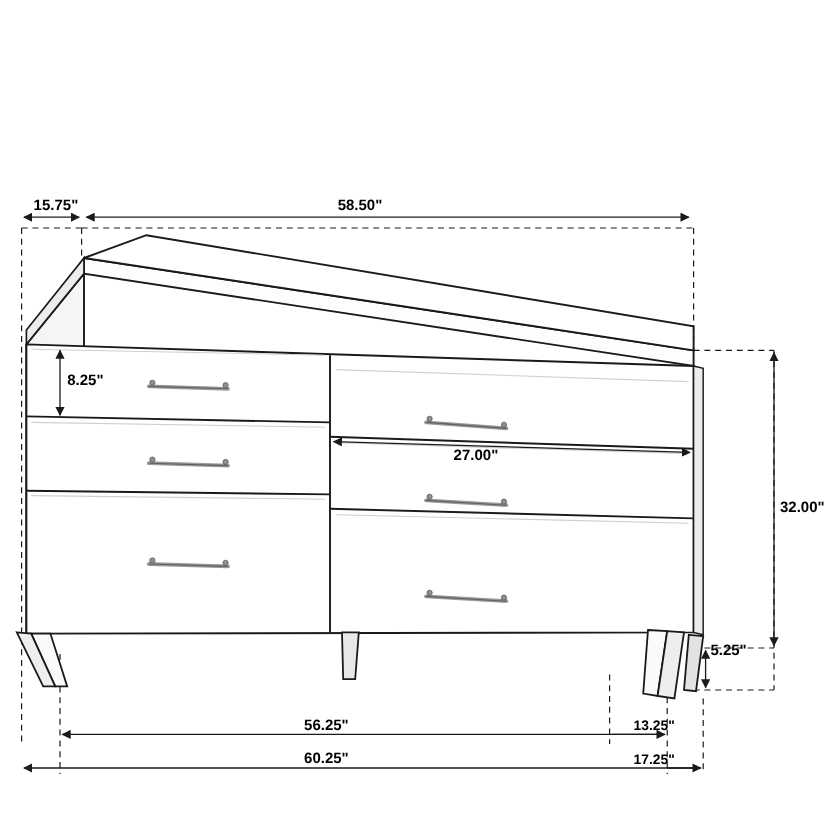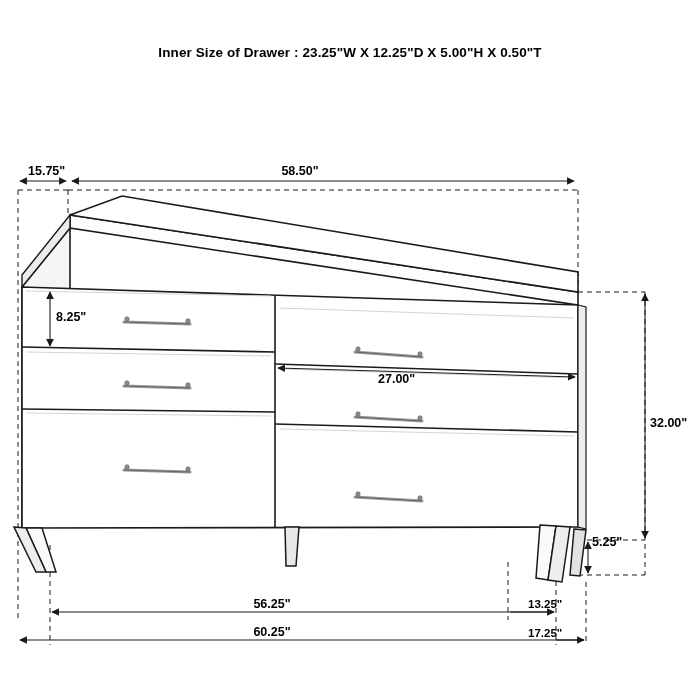--- a/index.html
+++ b/index.html
@@ -46,21 +46,20 @@
   }
   .dimlabel.small {
     font-size: 11.5px;
   }
 </style>
 </head>
 <body>
 
 <div id="stage">
 
-  <div class="title">Inner Size of Drawer : 23.25"W X 12.25"D X 5.00"H X 0.50"T</div>
 
   <svg class="diagram" viewBox="0 0 700 700">
 
     <g stroke="#1a1a1a" stroke-width="1" fill="none" stroke-dasharray="5,4">
 
       <line x1="18" y1="190" x2="68" y2="190"></line>
       <line x1="18" y1="190" x2="18" y2="620"></line>
       <line x1="68" y1="190" x2="68" y2="215"></line>
 
       <line x1="68" y1="190" x2="578" y2="190"></line>

